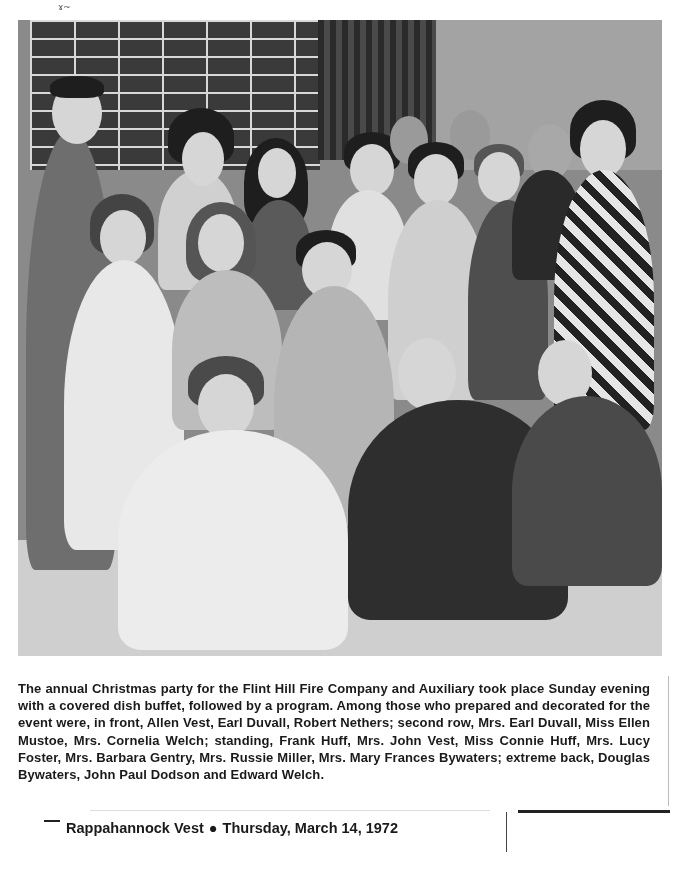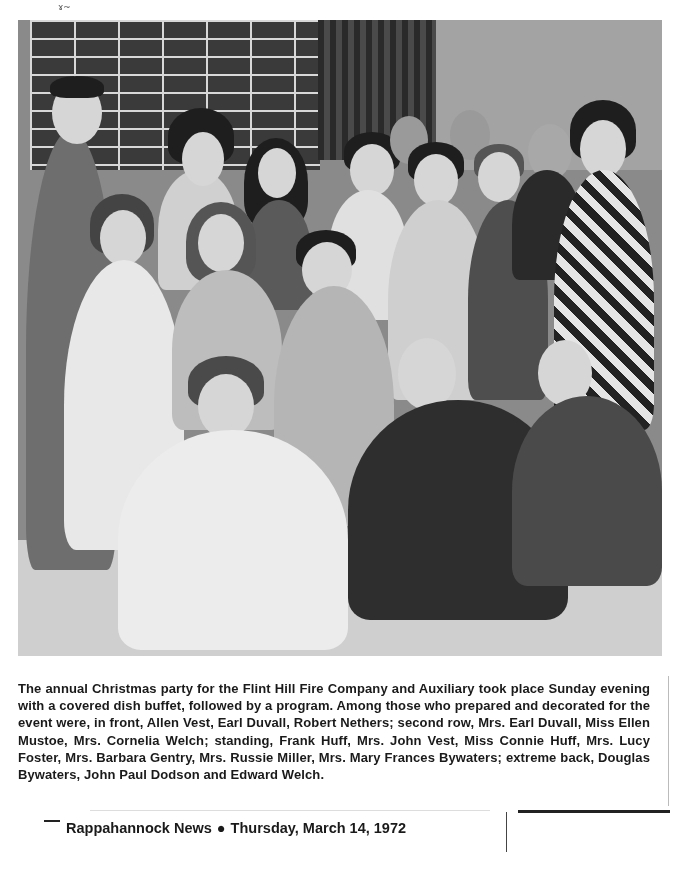--- a/index.html
+++ b/index.html
@@ -99,16 +99,16 @@
   </div>
 
   <div class="caption">The annual Christmas party for the Flint Hill Fire Company and Auxiliary took place Sunday evening with a covered dish buffet, followed by a program. Among those who prepared and decorated for the event were, in front, Allen Vest, Earl Duvall, Robert Nethers; second row, Mrs. Earl Duvall, Miss Ellen Mustoe, Mrs. Cornelia Welch; standing, Frank Huff, Mrs. John Vest, Miss Connie Huff, Mrs. Lucy Foster, Mrs. Barbara Gentry, Mrs. Russie Miller, Mrs. Mary Frances Bywaters; extreme back, Douglas Bywaters, John Paul Dodson and Edward Welch.</div>
   <div class="caption-rule-right"></div>
 
   <div class="rule-faint"></div>
   <div class="rule-left"></div>
   <div class="rule-right"></div>
 
   <div class="footer">
-    <span>Rappahannock News</span><span class="bullet">●</span><span>Thursday, March 14, 1972</span>
+    <span>Rappahannock Vest</span><span class="bullet">●</span><span>Thursday, March 14, 1972</span>
   </div>
   <div class="footer-divider"></div>
 </div>
 
 </body></html>

